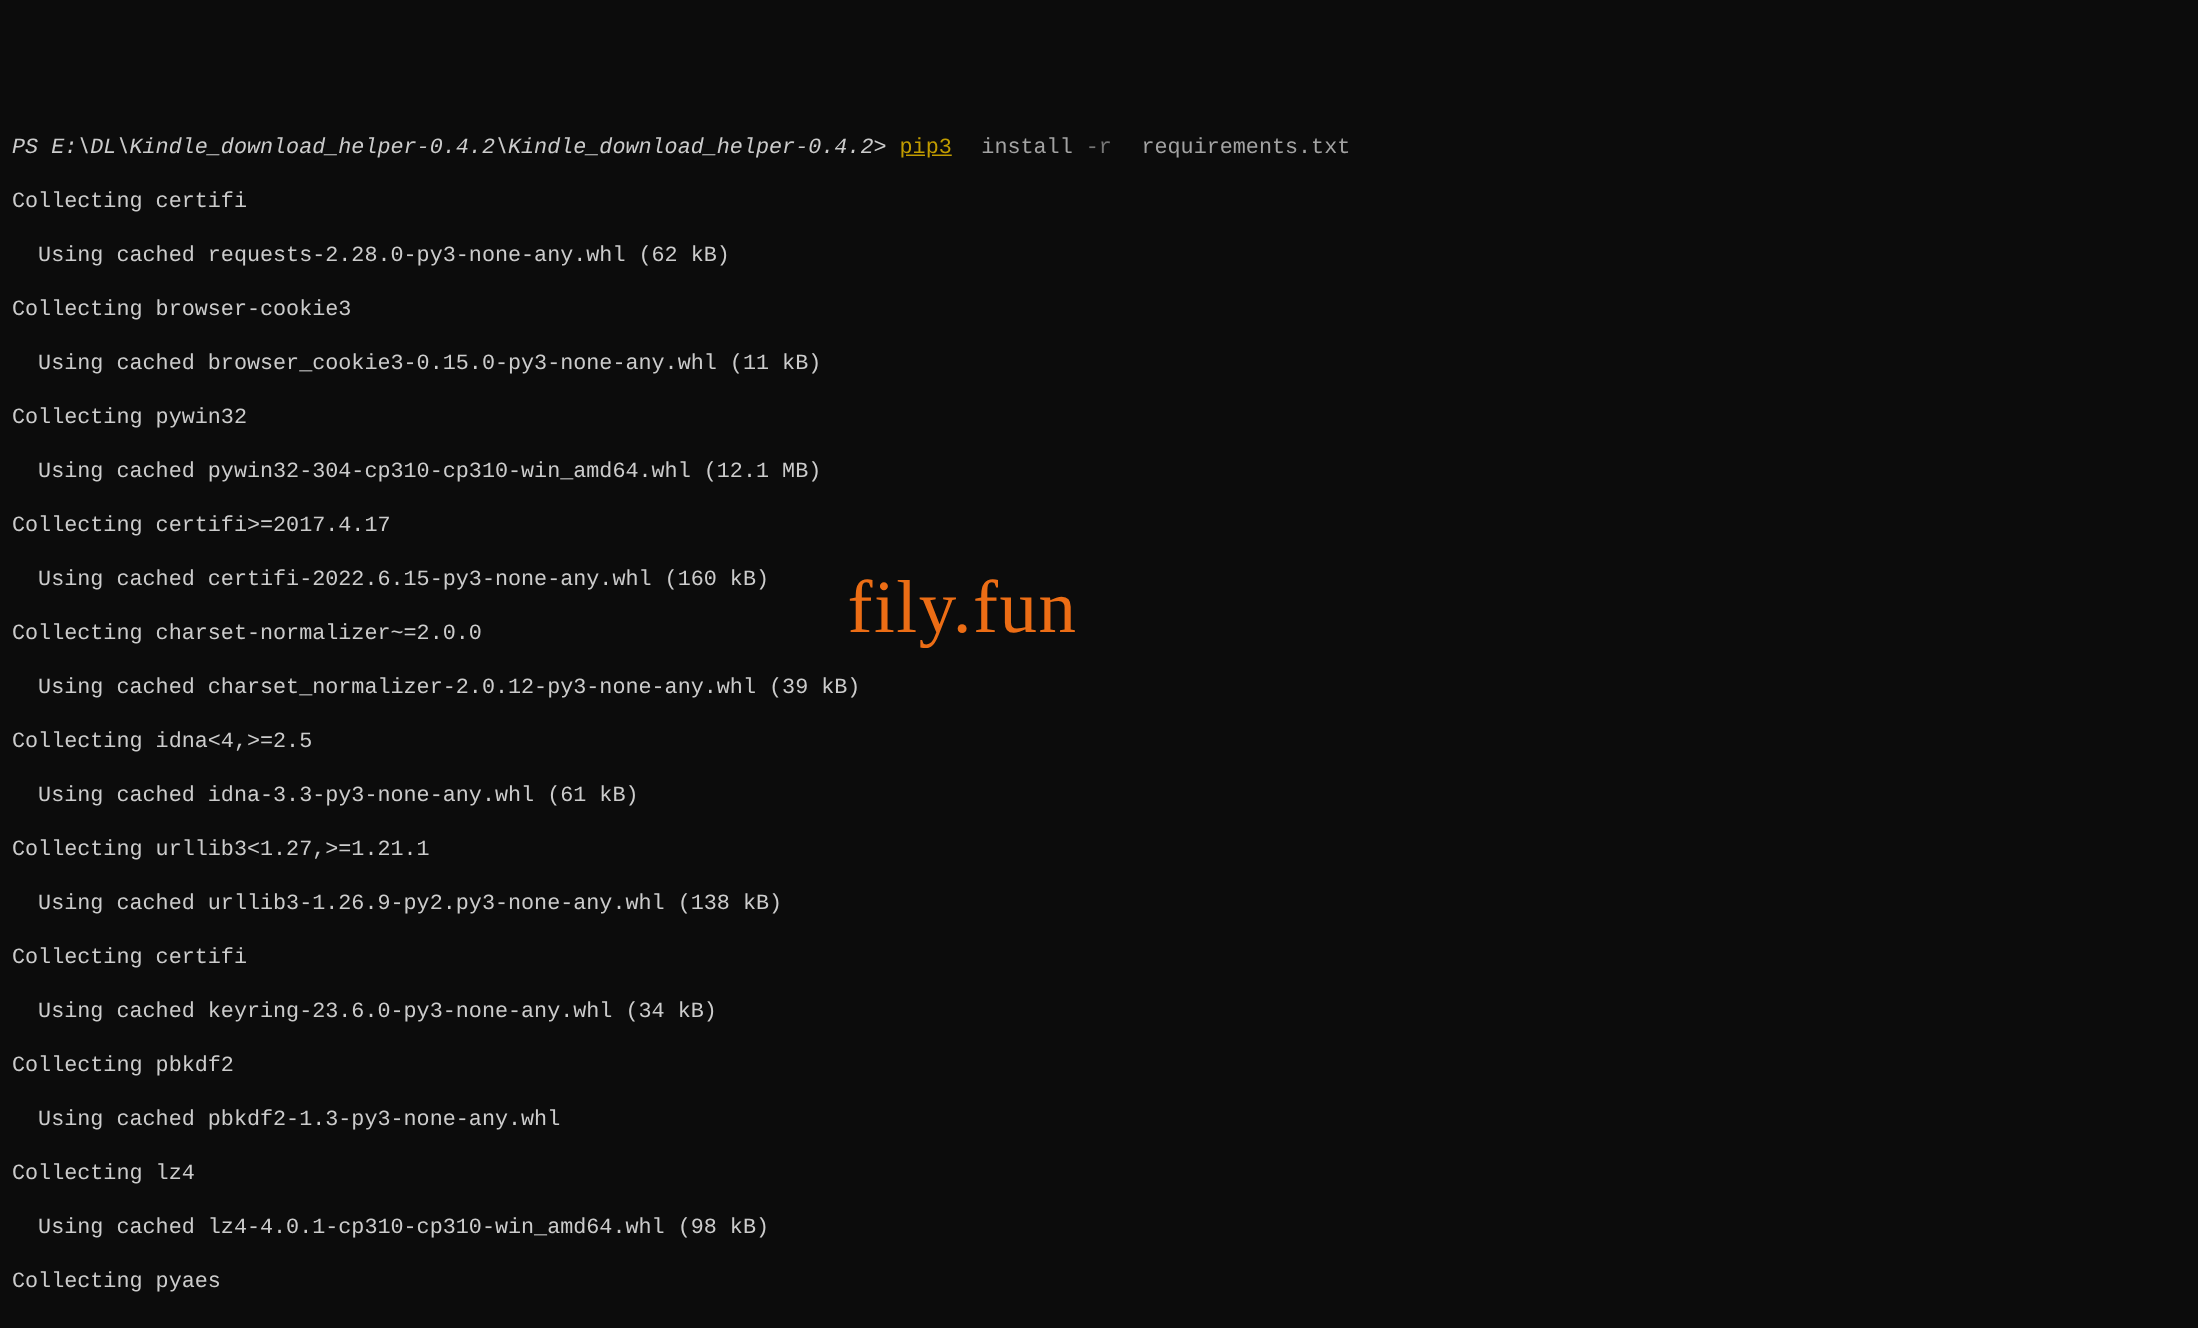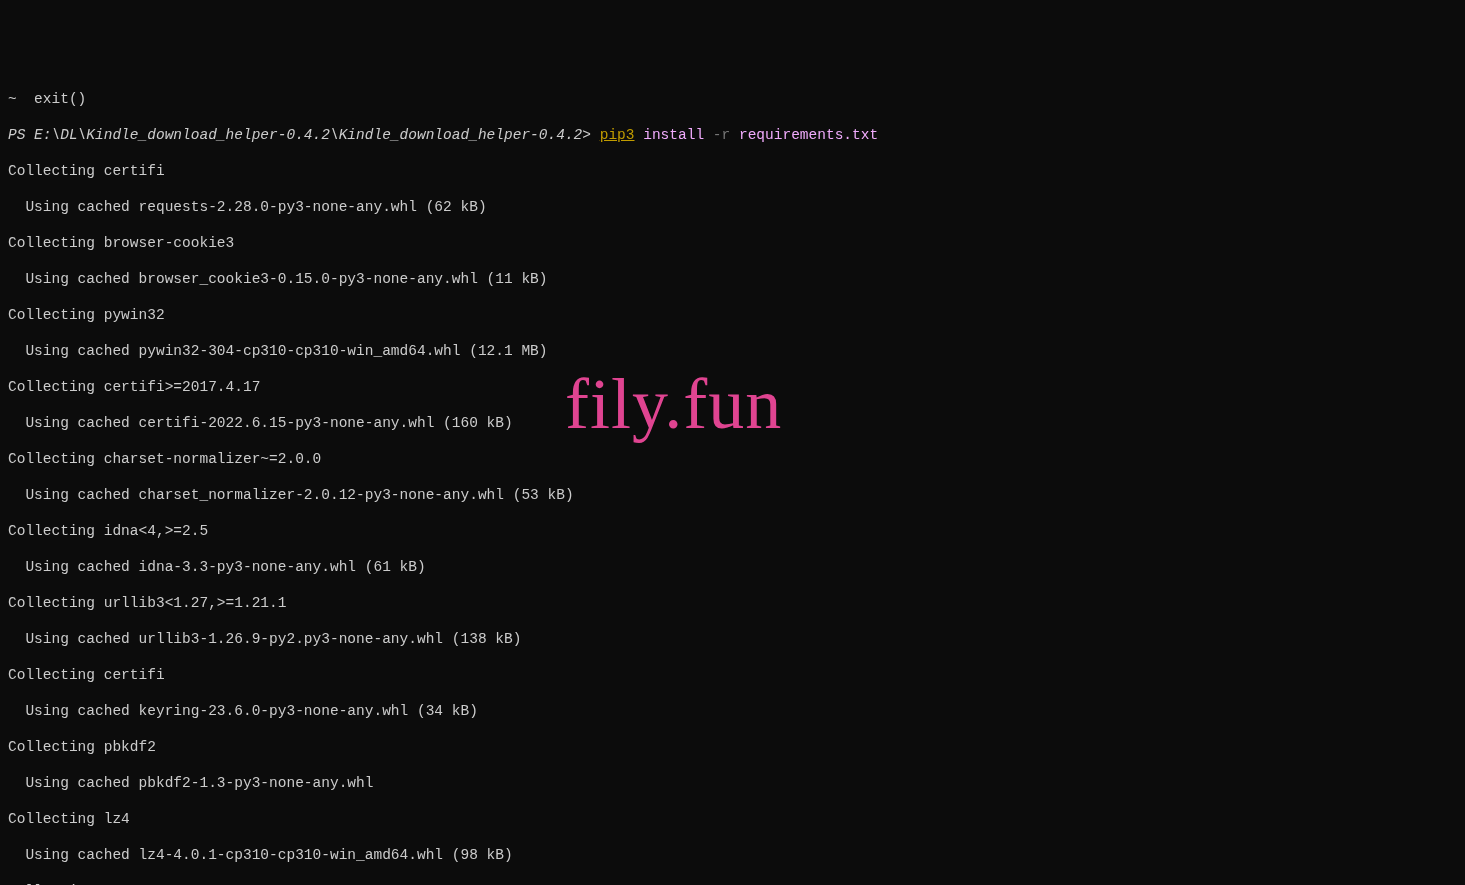--- a/index.html
+++ b/index.html
@@ -32,53 +32,53 @@
       font-style: italic;
     }
     .command-yellow {
       color: #c19c00;
       text-decoration: underline;
     }
     .arg-grey {
       color: #767676;
     }
     .arg-white {
-      color: #f0abfc;
+      color: #a3a3a3;
+      padding-left: 11px;
     }
     .watermark {
       position: absolute;
       top: 395px;
       left: 565px;
       font-family: 'Times New Roman', serif;
-      font-size: 72px;
-      color: #ec4899;
+      font-size: 50px;
+      color: #f97316;
       opacity: 0.95;
       pointer-events: none;
       letter-spacing: 1px;
       font-weight: 300;
     }
   </style>
 </head>
 <body>
 
 
 
 <div class="terminal">
-<div class="line">~  exit()</div>
 <div class="line"><span class="prompt-ps">PS E:\DL\Kindle_download_helper-0.4.2\Kindle_download_helper-0.4.2&gt; </span><span class="command-yellow">pip3</span><span class="arg-white"> install </span><span class="arg-grey">-r</span><span class="arg-white"> requirements.txt</span></div>
 <div class="line">Collecting certifi</div>
 <div class="line">  Using cached requests-2.28.0-py3-none-any.whl (62 kB)</div>
 <div class="line">Collecting browser-cookie3</div>
 <div class="line">  Using cached browser_cookie3-0.15.0-py3-none-any.whl (11 kB)</div>
 <div class="line">Collecting pywin32</div>
 <div class="line">  Using cached pywin32-304-cp310-cp310-win_amd64.whl (12.1 MB)</div>
 <div class="line">Collecting certifi&gt;=2017.4.17</div>
 <div class="line">  Using cached certifi-2022.6.15-py3-none-any.whl (160 kB)</div>
 <div class="line">Collecting charset-normalizer~=2.0.0</div>
-<div class="line">  Using cached charset_normalizer-2.0.12-py3-none-any.whl (53 kB)</div>
+<div class="line">  Using cached charset_normalizer-2.0.12-py3-none-any.whl (39 kB)</div>
 <div class="line">Collecting idna&lt;4,&gt;=2.5</div>
 <div class="line">  Using cached idna-3.3-py3-none-any.whl (61 kB)</div>
 <div class="line">Collecting urllib3&lt;1.27,&gt;=1.21.1</div>
 <div class="line">  Using cached urllib3-1.26.9-py2.py3-none-any.whl (138 kB)</div>
 <div class="line">Collecting certifi</div>
 <div class="line">  Using cached keyring-23.6.0-py3-none-any.whl (34 kB)</div>
 <div class="line">Collecting pbkdf2</div>
 <div class="line">  Using cached pbkdf2-1.3-py3-none-any.whl</div>
 <div class="line">Collecting lz4</div>
 <div class="line">  Using cached lz4-4.0.1-cp310-cp310-win_amd64.whl (98 kB)</div>

